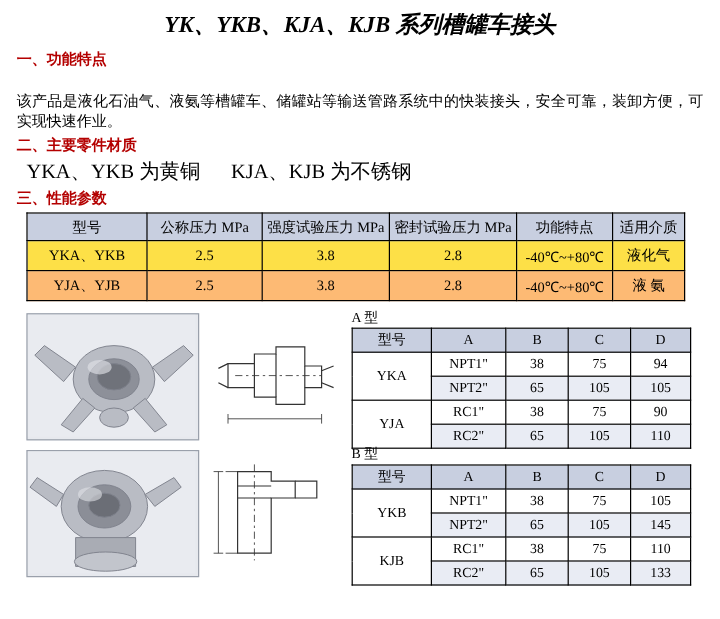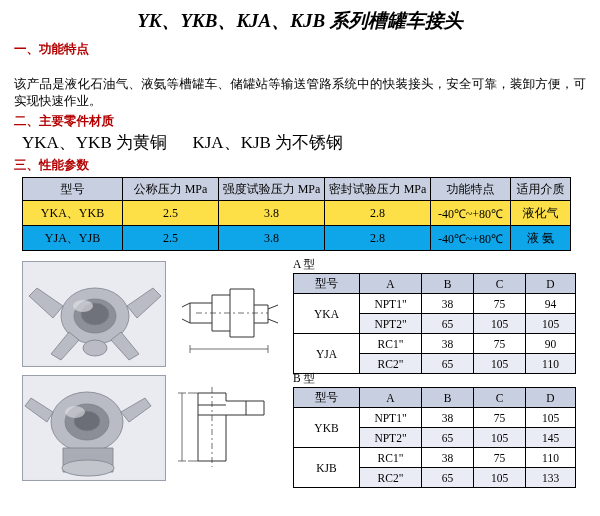--- a/index.html
+++ b/index.html
@@ -66,21 +66,21 @@
   }
   .perf .hdr td {
     background: #c8cfe0;
     font-weight: normal;
     height: 22px;
   }
   .perf .rowlabel {
     background: #e8eaf2;
   }
   .perf .r1 td { background: #fde047; }
-  .perf .r2 td { background: #0ea5e9; margin-left: 11px; }
+  .perf .r2 td { background: #fdba74; margin-left: 11px; }
 
   
   .lower {
     position: relative;
     margin-top: 6px;
     height: 244px;
   }
   .photo {
     position: absolute;
     background: #e7e9ee;

